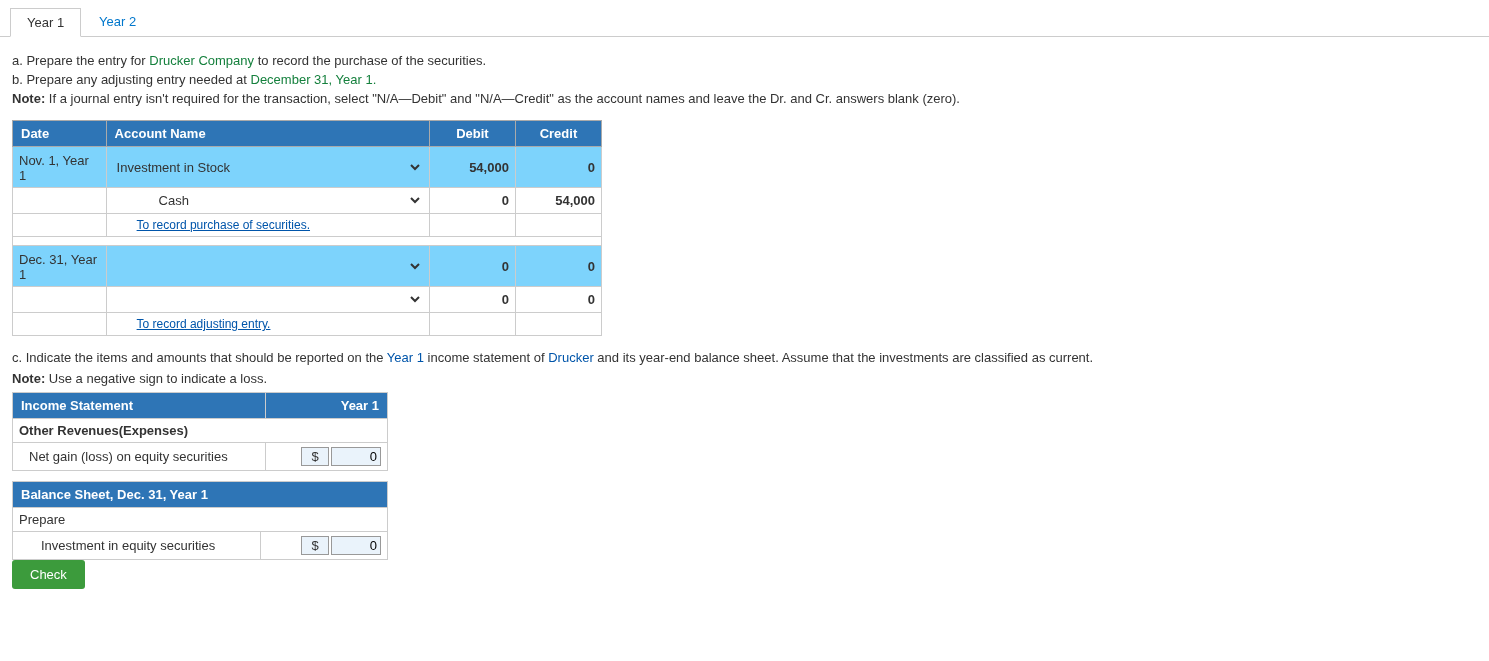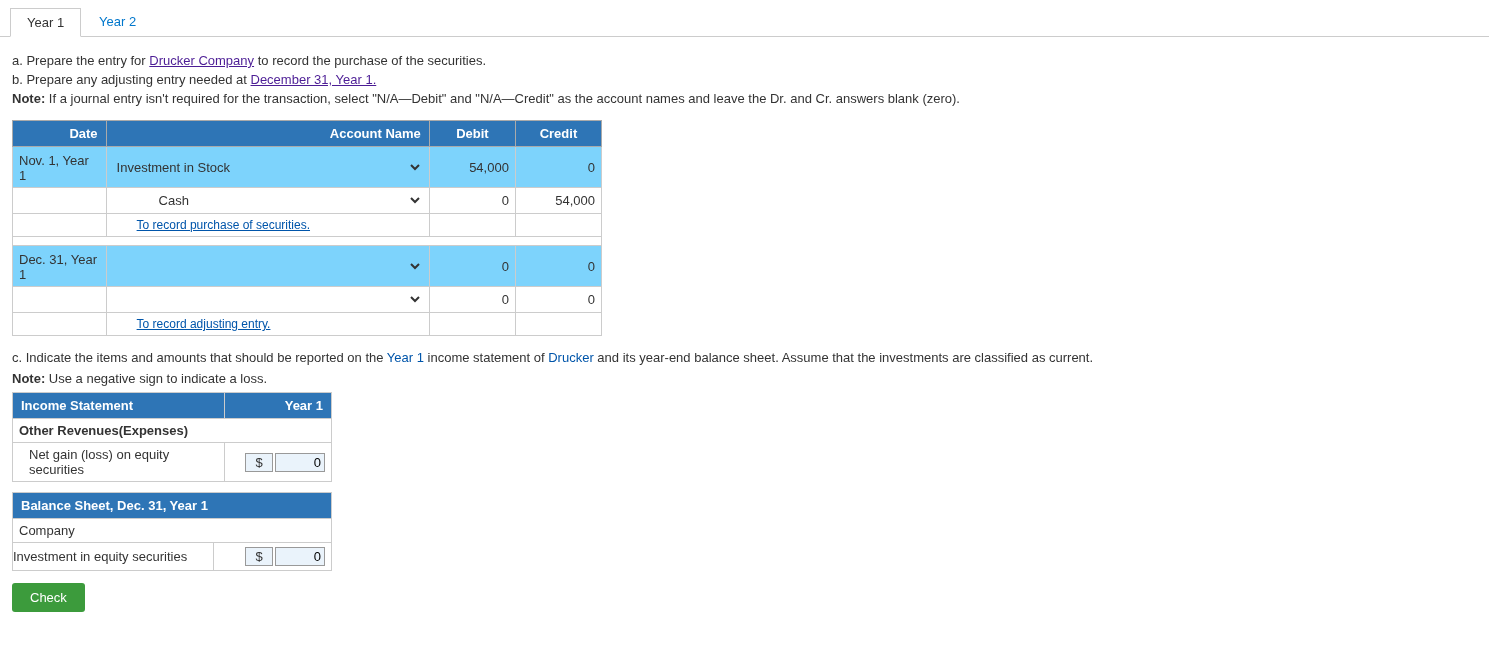--- a/index.html
+++ b/index.html
@@ -38,57 +38,58 @@
 
     .content {
       padding: 16px 12px;
     }
 
     
     .instructions p {
       margin-bottom: 4px;
       font-size: 13px;
     }
-    .instructions .blue-text { color: #4c1d95; text-decoration: underline; }
+    .instructions .blue-text { color: #15803d; }
     .instructions .bold { font-weight: bold; }
 
     
     .journal-table {
       border-collapse: collapse;
       width: 590px;
       margin-top: 14px;
       margin-bottom: 14px;
     }
     .journal-table th {
       background-color: #2e75b6;
       color: #fff;
       padding: 5px 8px;
       text-align: center;
       font-size: 13px;
       border: 1px solid #aaa;
     }
-    .journal-table th.left { text-align: right; }
+    .journal-table th.left { text-align: left; }
     .journal-table td {
       padding: 4px 6px;
       border: 1px solid #ccc;
       font-size: 13px;
       vertical-align: middle;
     }
     .journal-table .date-cell {
       width: 95px;
       vertical-align: top;
       padding-top: 6px;
     }
     .journal-table .account-cell {
       width: 330px;
       text-decoration: underline;
     }
     .journal-table .number-cell {
       text-align: right;
       width: 87px;
+      font-weight: bold;
     }
     .journal-table .indented {
       padding-left: 48px;
     }
     .journal-table .memo-cell {
       font-size: 12px;
       color: #0055aa;
       text-decoration: underline;
       padding-left: 30px;
       border-top: none;
@@ -120,21 +121,21 @@
     .section-c p {
       font-size: 13px;
       margin-bottom: 6px;
     }
     .section-c .blue-text { color: #0055aa; }
     .section-c .bold { font-weight: bold; }
 
     
     .report-table {
       border-collapse: collapse;
-      width: 320px;
+      width: 376px;
       margin-bottom: 0;
     }
     .report-table .header-row td {
       background-color: #2e75b6;
       color: #fff;
       padding: 5px 8px;
       font-size: 13px;
       font-weight: bold;
     }
     .report-table .header-row td.right { text-align: right; }
@@ -187,21 +188,20 @@
     }
 
     
     .check-btn {
       background-color: #3c9b3c;
       color: #fff;
       border: none;
       padding: 7px 18px;
       font-size: 13px;
       cursor: pointer;
-      margin-top: 12px;
       border-radius: 3px;
     }
 
     .spacer { height: 10px; }
     .note-bold { font-weight: bold; }
   </style>
 </head>
 <body>
 
 <div class="tabs">
@@ -336,24 +336,24 @@
 
   <div class="spacer"></div>
 
   
   <table class="report-table">
     <tbody>
       <tr class="balance-header">
         <td colspan="2">Balance Sheet, Dec. 31, Year 1</td>
       </tr>
       <tr class="assets-row">
-        <td colspan="2">Company</td>
+        <td colspan="2">Prepare</td>
       </tr>
       <tr class="detail-row">
-        <td style="padding-left:0;">
+        <td style="padding-left:28px;">
           <span>Investment in equity securities</span>
         </td>
         <td>
           <div class="value-cell">
             <span class="dollar-input">$</span>
             <input type="text" class="value-input" value="0" style="">
           </div>
         </td>
       </tr>
     </tbody>

